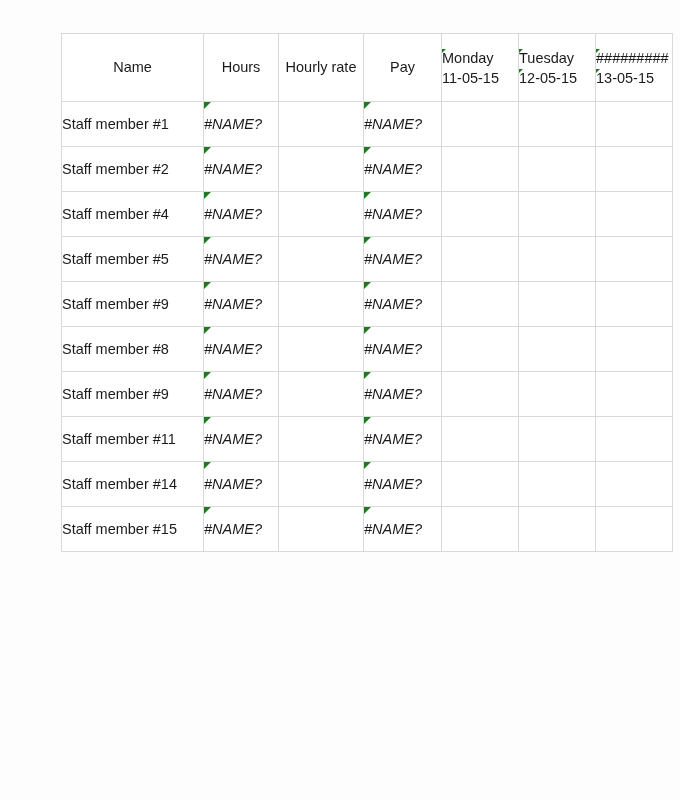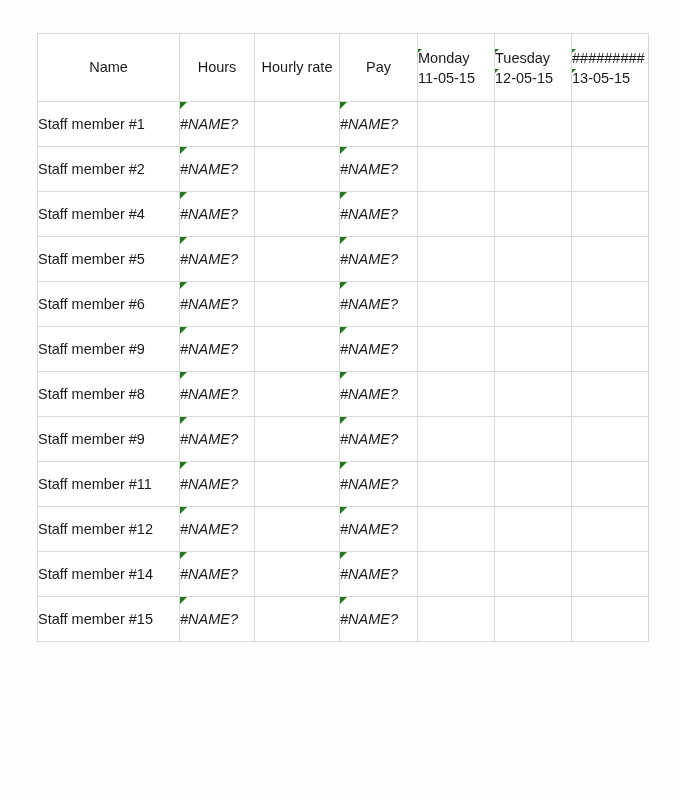--- a/index.html
+++ b/index.html
@@ -21,20 +21,21 @@
     left: 37px;
     top: 33px;
     width: 606px;
   }
 
   table.sheet {
     border-collapse: collapse;
     table-layout: fixed;
     width: 606px;
     background: #ffffff;
+    margin-left: 24px;
   }
 
   table.sheet td,
   table.sheet th {
     border: 1px solid #d9d9d9;
     background: #ffffff;
     padding: 0;
     margin: 0;
     font-weight: normal;
     vertical-align: middle;
@@ -214,29 +215,20 @@
         <tr class="data-row">
           <td class="name-cell"><span>Staff member #5</span></td>
           <td class="err-cell"><span class="err-tri"></span><span>#NAME?</span></td>
           <td class="blank-cell"><span></span></td>
           <td class="err-cell"><span class="err-tri"></span><span>#NAME?</span></td>
           <td class="blank-cell"><span></span></td>
           <td class="blank-cell"><span></span></td>
           <td class="blank-cell"><span></span></td>
         </tr>
         <tr class="data-row">
-          <td class="name-cell"><span>Staff member #6</span></td>
-          <td class="err-cell"><span class="err-tri"></span><span>#NAME?</span></td>
-          <td class="blank-cell"><span></span></td>
-          <td class="err-cell"><span class="err-tri"></span><span>#NAME?</span></td>
-          <td class="blank-cell"><span></span></td>
-          <td class="blank-cell"><span></span></td>
-          <td class="blank-cell"><span></span></td>
-        </tr>
-        <tr class="data-row">
           <td class="name-cell"><span>Staff member #9</span></td>
           <td class="err-cell"><span class="err-tri"></span><span>#NAME?</span></td>
           <td class="blank-cell"><span></span></td>
           <td class="err-cell"><span class="err-tri"></span><span>#NAME?</span></td>
           <td class="blank-cell"><span></span></td>
           <td class="blank-cell"><span></span></td>
           <td class="blank-cell"><span></span></td>
         </tr>
         <tr class="data-row">
           <td class="name-cell"><span>Staff member #8</span></td>
@@ -251,29 +243,20 @@
           <td class="name-cell"><span>Staff member #9</span></td>
           <td class="err-cell"><span class="err-tri"></span><span>#NAME?</span></td>
           <td class="blank-cell"><span></span></td>
           <td class="err-cell"><span class="err-tri"></span><span>#NAME?</span></td>
           <td class="blank-cell"><span></span></td>
           <td class="blank-cell"><span></span></td>
           <td class="blank-cell"><span></span></td>
         </tr>
         <tr class="data-row">
           <td class="name-cell"><span>Staff member #11</span></td>
-          <td class="err-cell"><span class="err-tri"></span><span>#NAME?</span></td>
-          <td class="blank-cell"><span></span></td>
-          <td class="err-cell"><span class="err-tri"></span><span>#NAME?</span></td>
-          <td class="blank-cell"><span></span></td>
-          <td class="blank-cell"><span></span></td>
-          <td class="blank-cell"><span></span></td>
-        </tr>
-        <tr class="data-row">
-          <td class="name-cell"><span>Staff member #12</span></td>
           <td class="err-cell"><span class="err-tri"></span><span>#NAME?</span></td>
           <td class="blank-cell"><span></span></td>
           <td class="err-cell"><span class="err-tri"></span><span>#NAME?</span></td>
           <td class="blank-cell"><span></span></td>
           <td class="blank-cell"><span></span></td>
           <td class="blank-cell"><span></span></td>
         </tr>
         <tr class="data-row">
           <td class="name-cell"><span>Staff member #14</span></td>
           <td class="err-cell"><span class="err-tri"></span><span>#NAME?</span></td>

